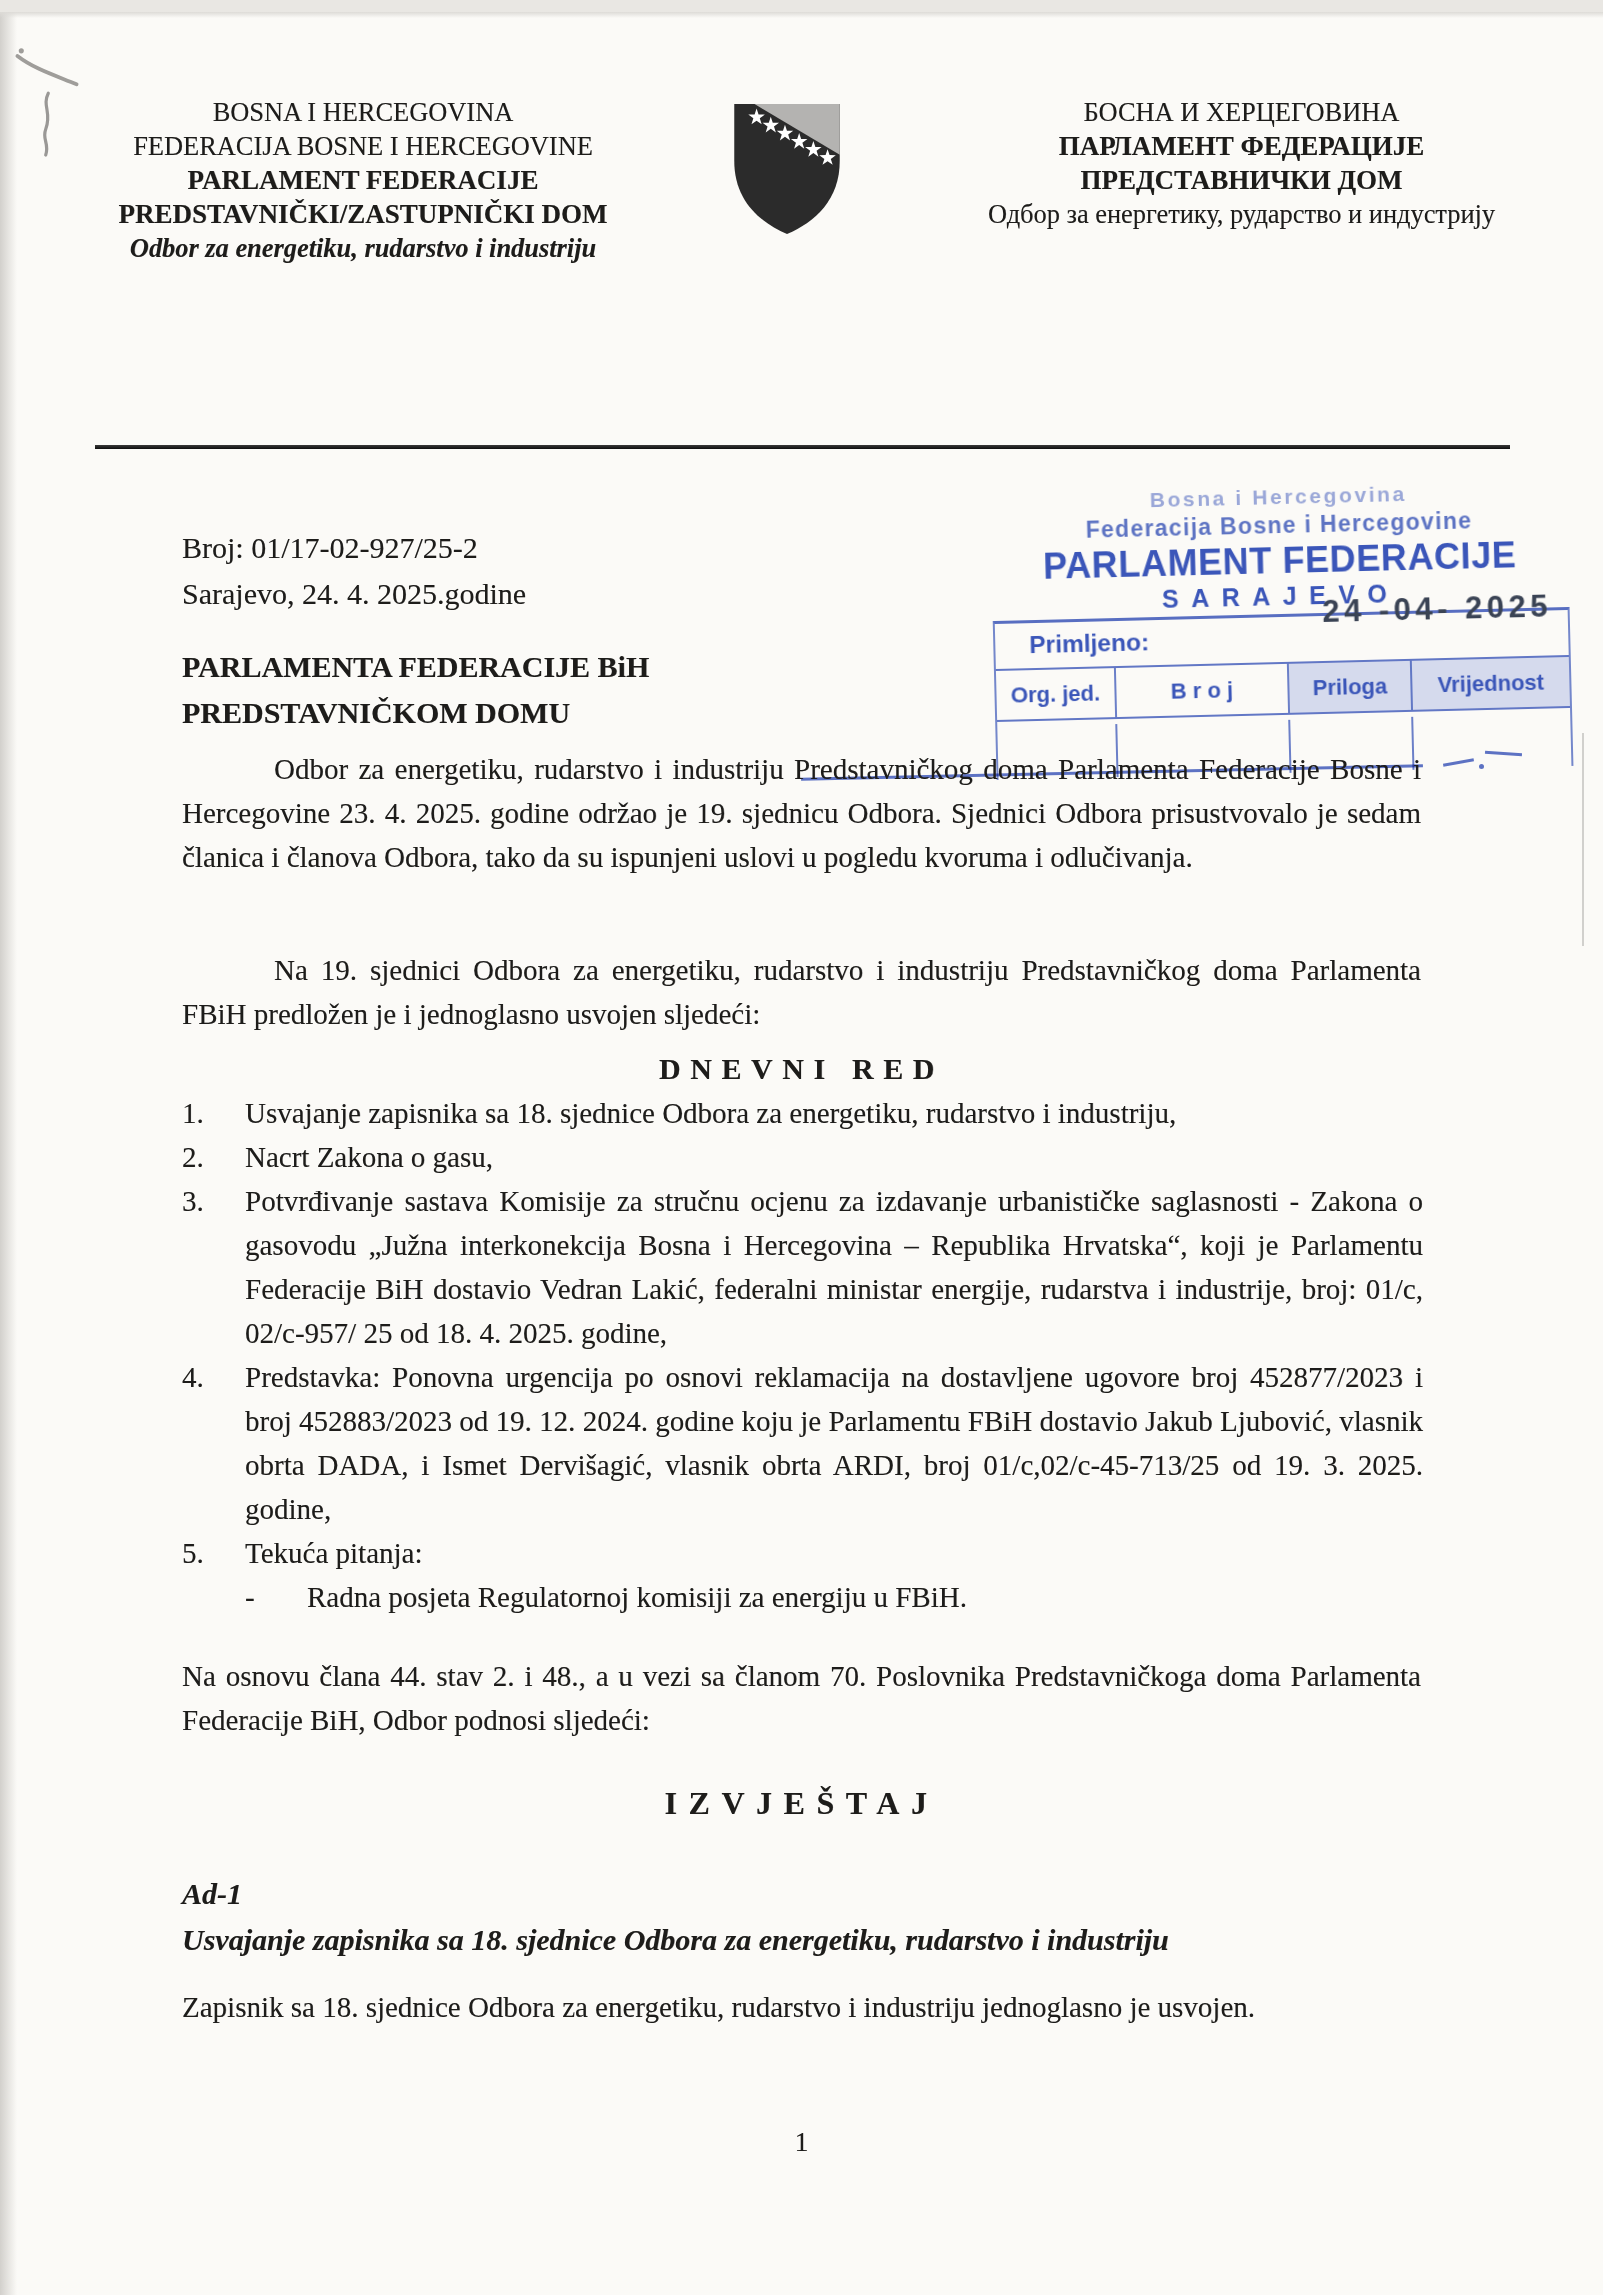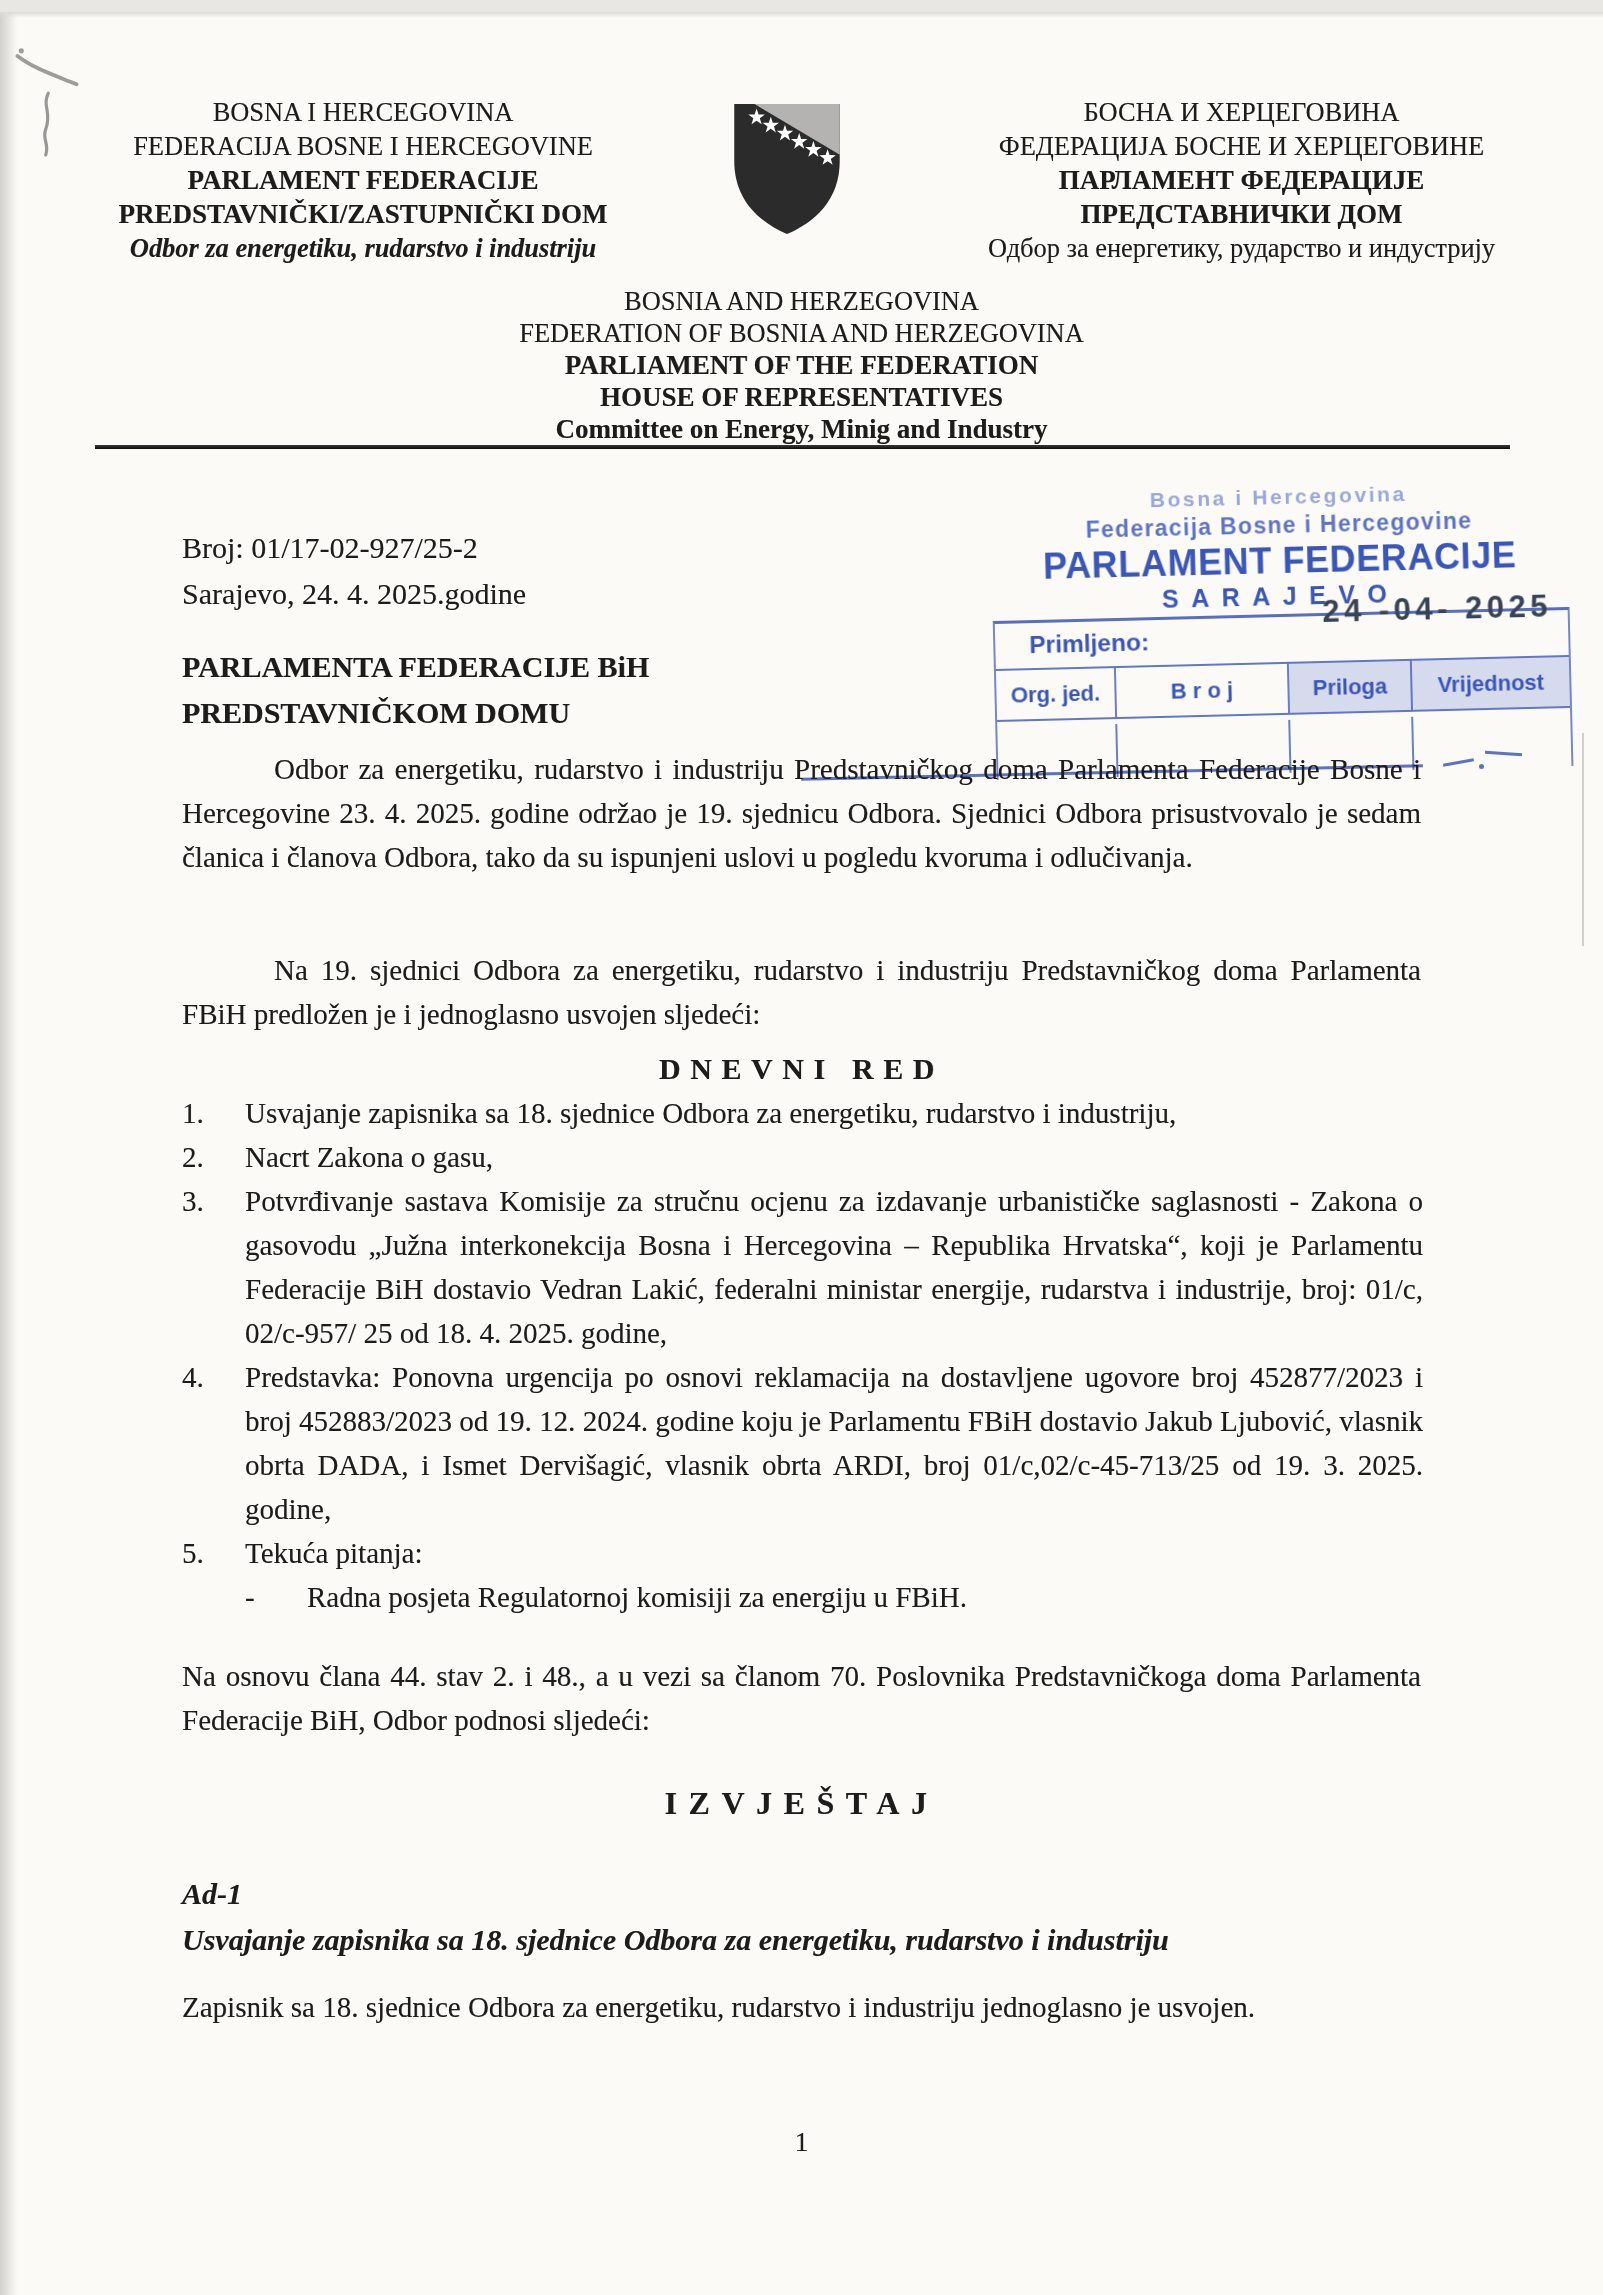--- a/index.html
+++ b/index.html
@@ -123,33 +123,25 @@
       <use href="#star" transform="translate(44,27) scale(0.95)"></use>
       <use href="#star" transform="translate(58,35) scale(0.95)"></use>
       <use href="#star" transform="translate(72,43) scale(0.95)"></use>
       <use href="#star" transform="translate(86,51) scale(0.95)"></use>
       <use href="#star" transform="translate(100,59) scale(0.95)"></use>
     </g>
   </svg>
 
   <div class="hdr-block hdr-right txtshadow">
     <div>БОСНА И ХЕРЦЕГОВИНА</div>
-    <div>ФЕДЕРАЦИЈА БОСНЕ И ХЕРЦЕГОВИНЕ</div>
     <div class="hl-b">ПАРЛАМЕНТ ФЕДЕРАЦИЈЕ</div>
     <div class="hl-b">ПРЕДСТАВНИЧКИ ДОМ</div>
     <div class="hl-i">Одбор за енергетику, рударство и индустрију</div>
   </div>
 
-  <div class="hdr-en txtshadow">
-    <div>BOSNIA AND HERZEGOVINA</div>
-    <div>FEDERATION OF BOSNIA AND HERZEGOVINA</div>
-    <div class="hl-b">PARLIAMENT OF THE FEDERATION</div>
-    <div class="hl-b">HOUSE OF REPRESENTATIVES</div>
-    <div class="hl-b">Committee on Energy, Minig and Industry</div>
-  </div>
 
   <div class="rule"></div>
 
   <div class="doc-number-block txtshadow">
     <div>Broj: 01/17-02-927/25-2</div>
     <div>Sarajevo, 24. 4. 2025.godine</div>
   </div>
 
   <div class="addressee txtshadow">
     <div>PARLAMENTA FEDERACIJE BiH</div>

